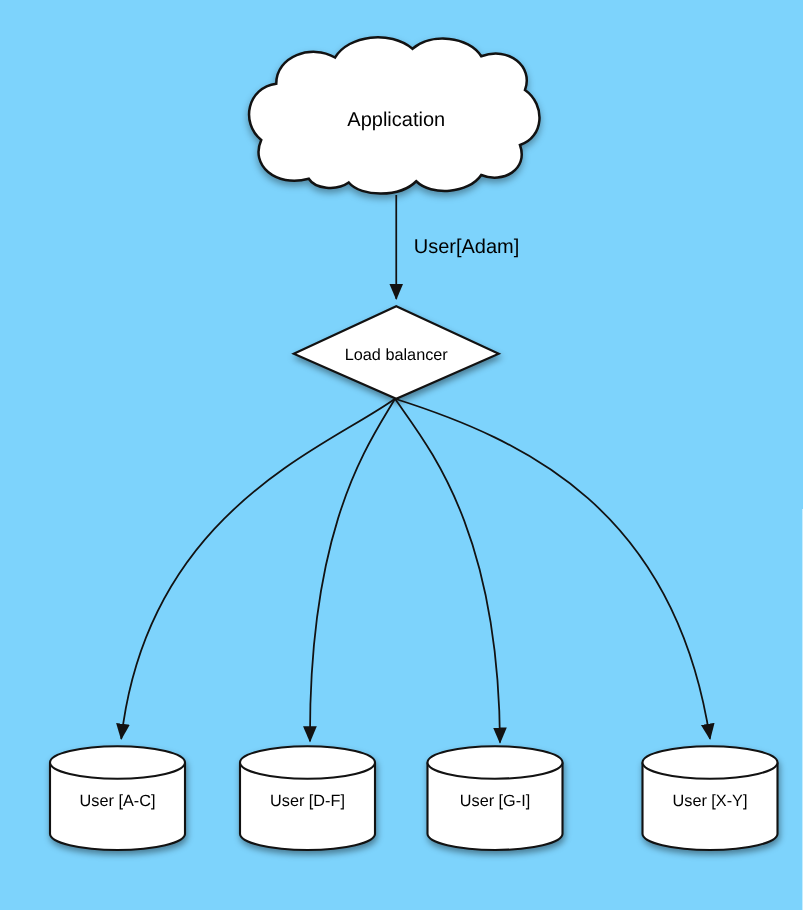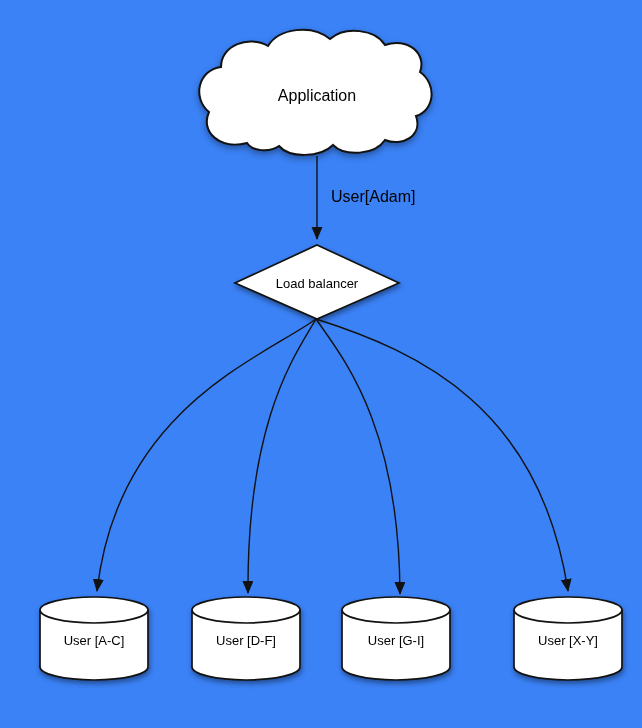--- a/index.html
+++ b/index.html
@@ -4,21 +4,21 @@
 <style>
   html, body {
     margin: 0;
     padding: 0;
     background: #ffffff;
   }
   .canvas {
     position: relative;
     width: 642px;
     height: 728px;
-    background: #3b82f6;
+    background: #7dd3fc;
     font-family: "Liberation Sans", sans-serif;
     overflow: hidden;
   }
   svg { display: block; }
   .shape {
     fill: #ffffff;
     stroke: #121212;
   }
   .cloud-shape  { stroke-width: 2; }
   .diamond-shape{ stroke-width: 1.7; }

